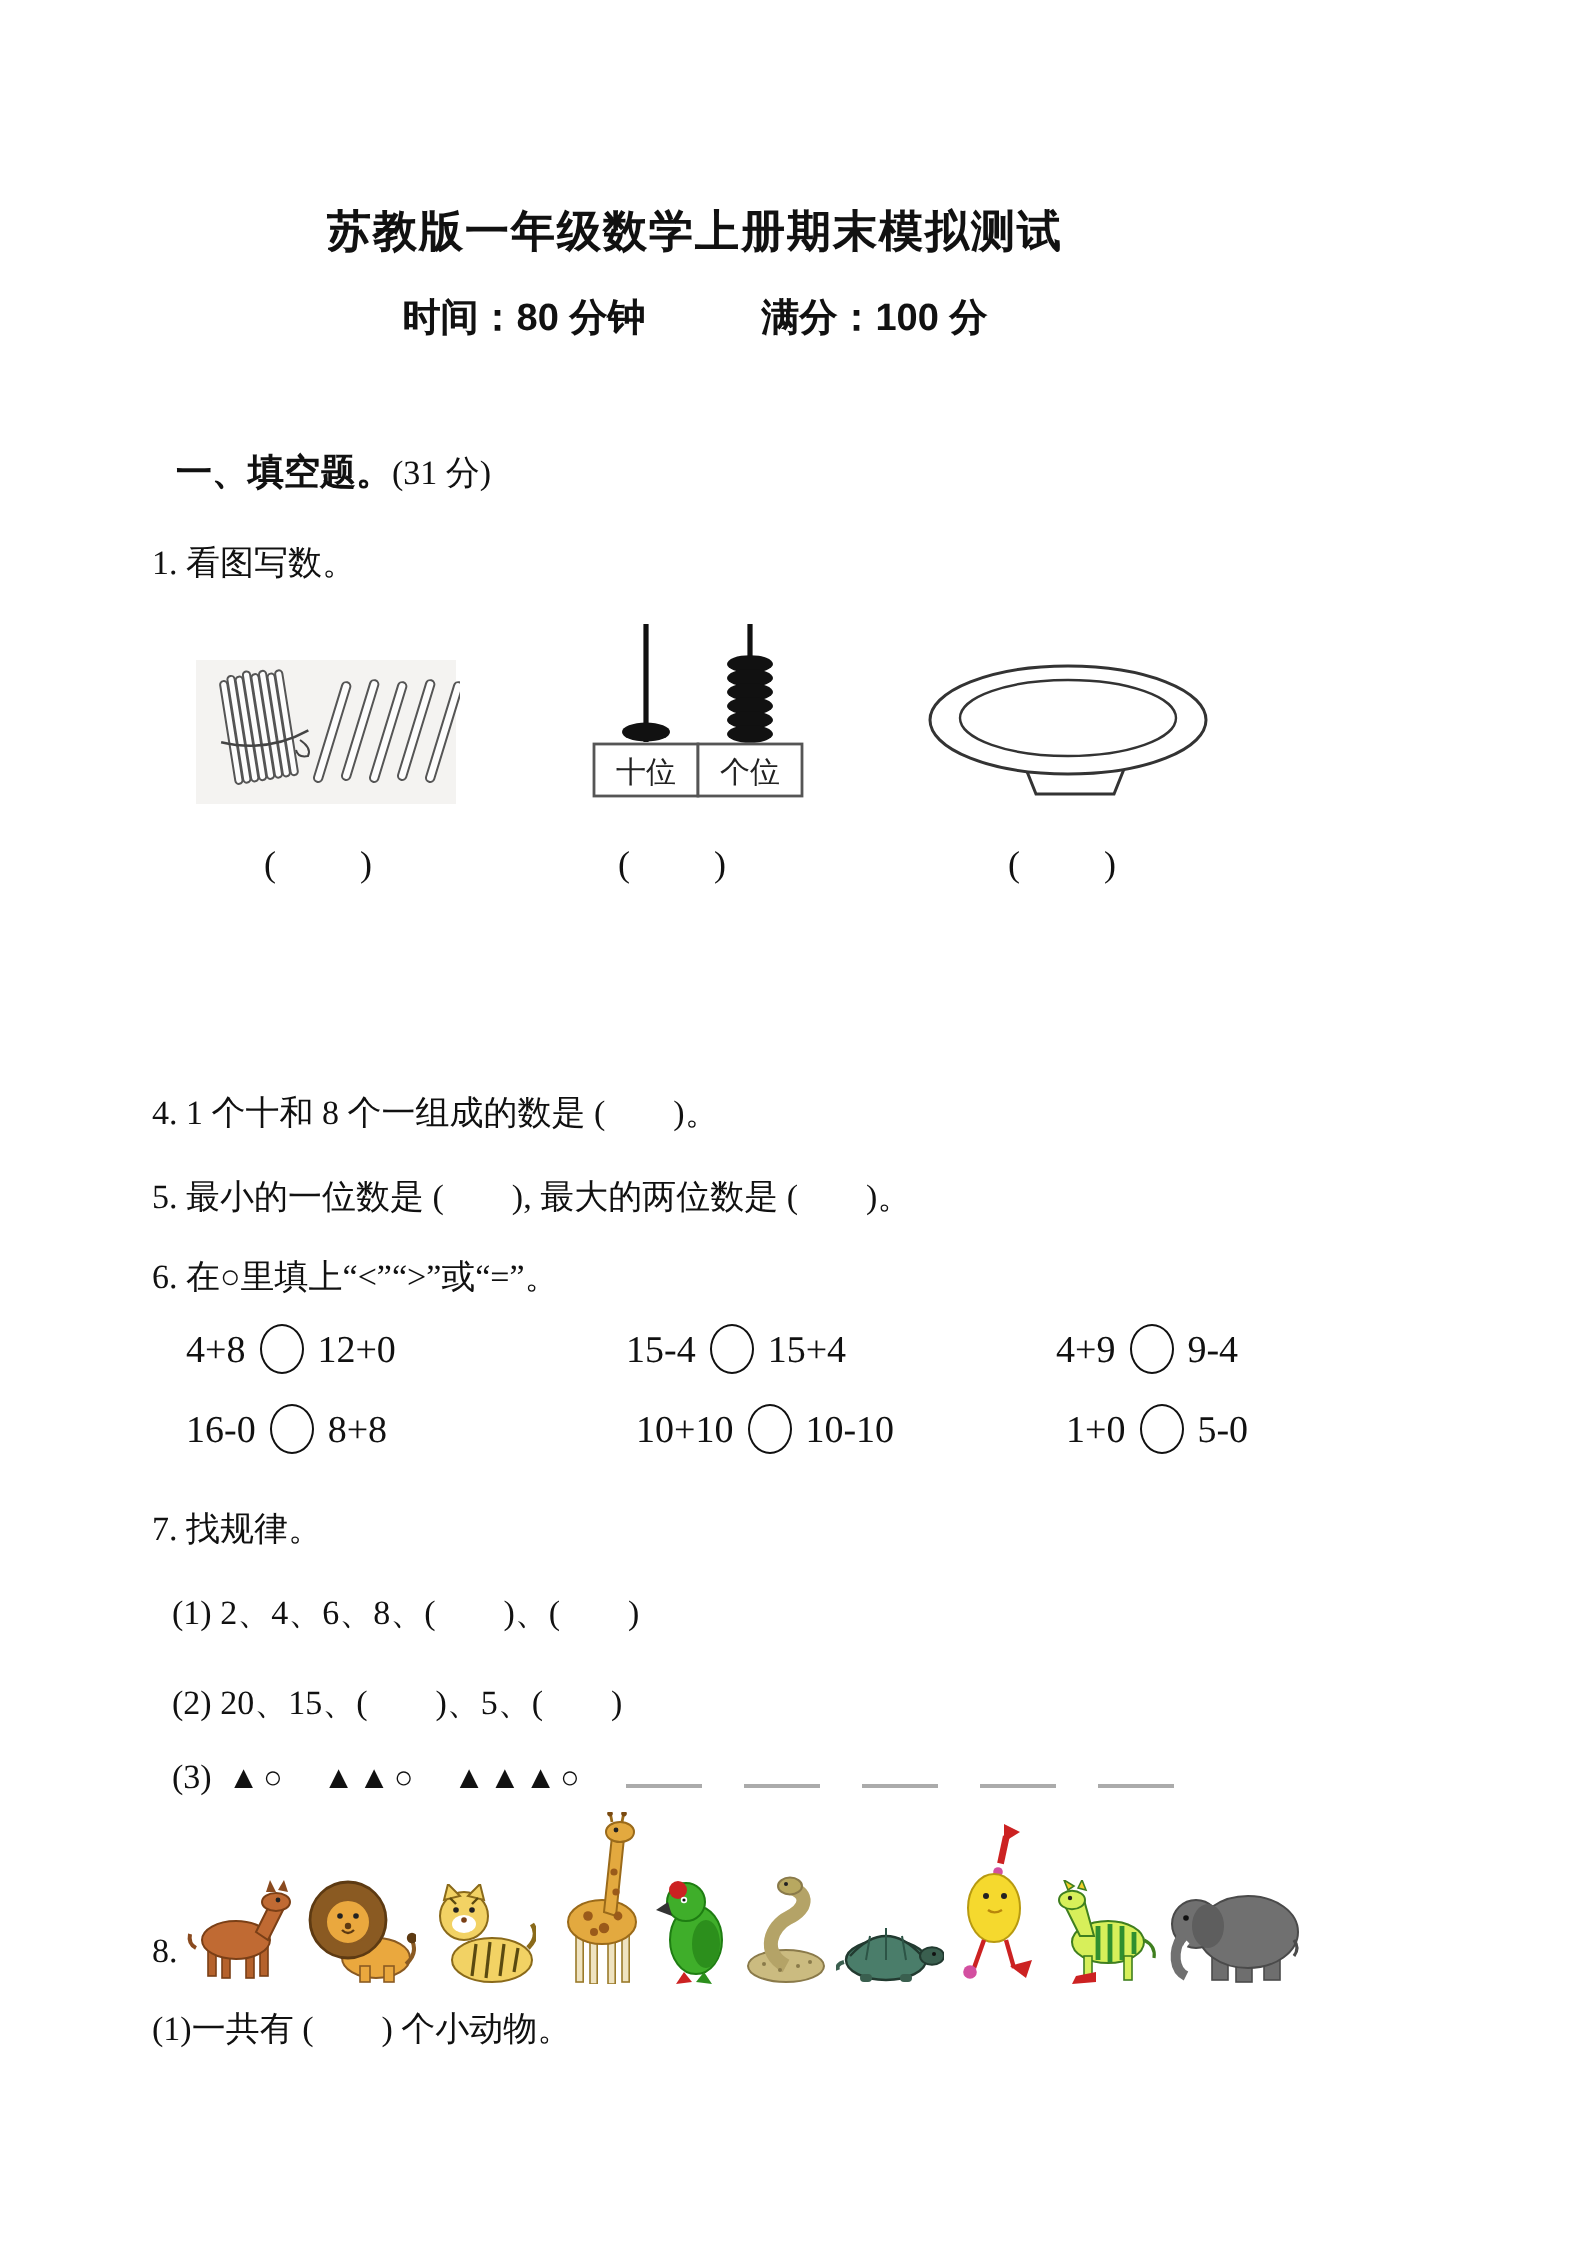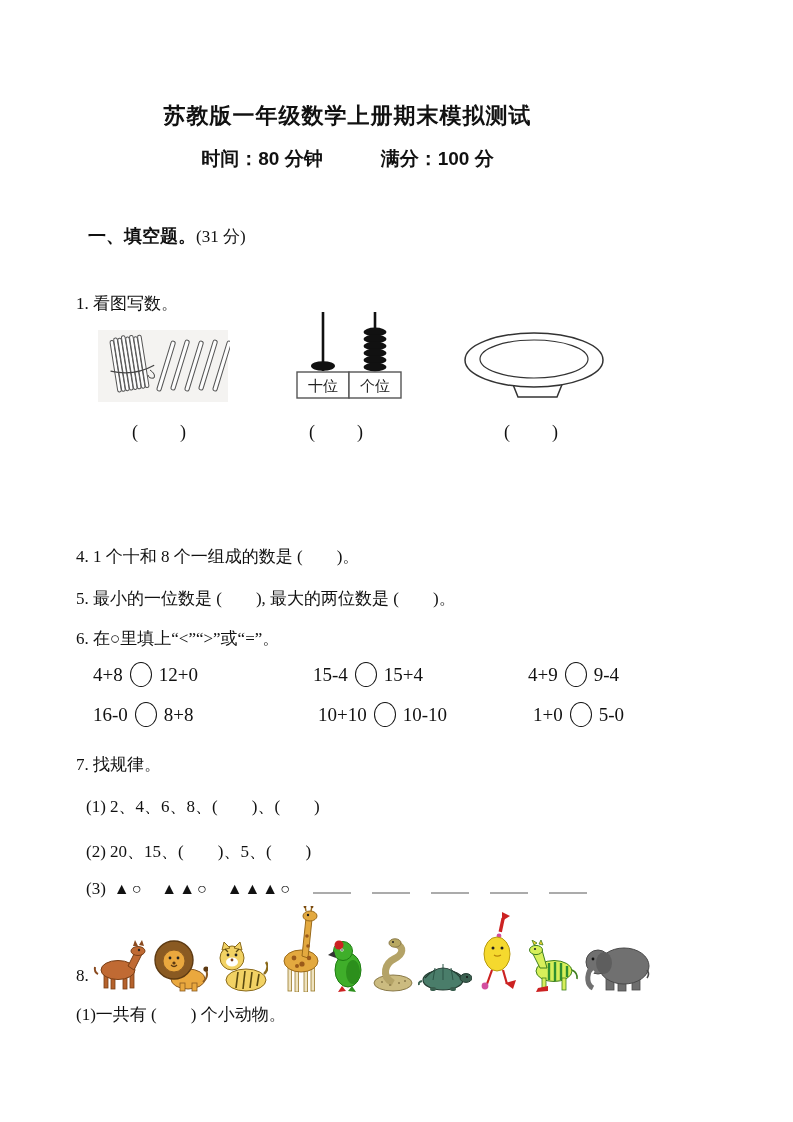--- a/index.html
+++ b/index.html
@@ -10,21 +10,21 @@
   .title{top:101px;left:0;width:100%;text-align:center;font-size:22px;letter-spacing:1px;}
   .infoline{top:146px;left:0;width:100%;text-align:center;font-size:19px;}
   .infoline .gap{display:inline-block;width:58px;}
   .fieldsline{top:188px;left:0;width:100%;text-align:center;font-size:19px;}
   .blankline{display:inline-block;width:88px;border-bottom:2px solid #111;height:16px;
              vertical-align:-2px;margin-right:16px;}
   .blankline:last-child{margin-right:0;}
   .sechead{top:224px;left:76px;font-size:18px;margin-left:12px;}
   .sechead .pts{font-family:"Liberation Serif","DejaVu Serif",serif;font-weight:normal;font-size:17px;}
   .qline{left:76px;font-size:17px;white-space:nowrap;}
-  .q1{top:292px;}
+  .q1{top:270px;}
   .q2{top:461px;}
   .q3{top:503px;font-size:16.5px;}
   .q4{top:545px;}
   .q5{top:587px;}
   .q6{top:627px;}
   .q7{top:753px;}
   .q7s{left:86px;font-size:17px;white-space:nowrap;}
   .q7s1{top:795px;}
   .q7s2{top:840px;}
   .q7s3{top:879px;}

